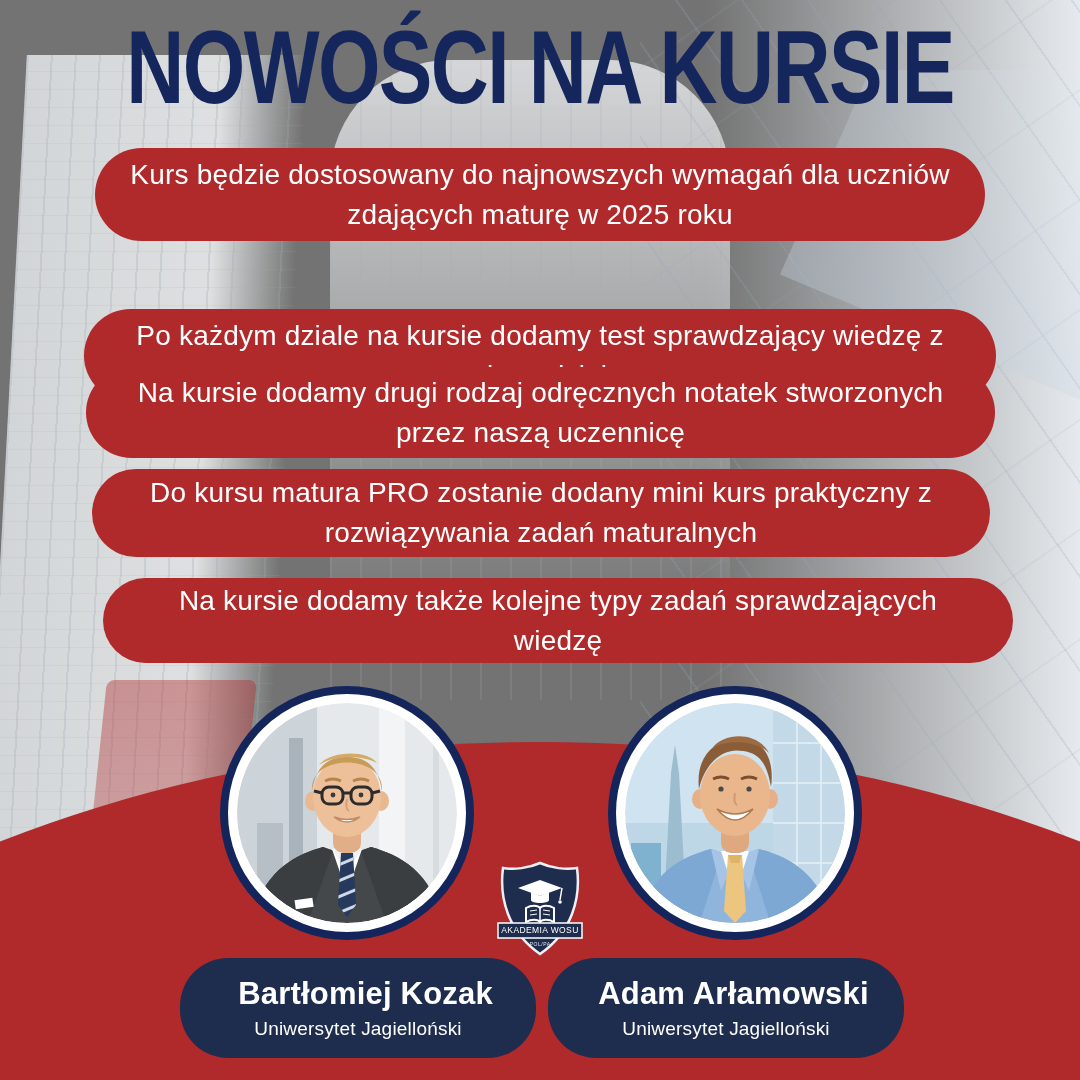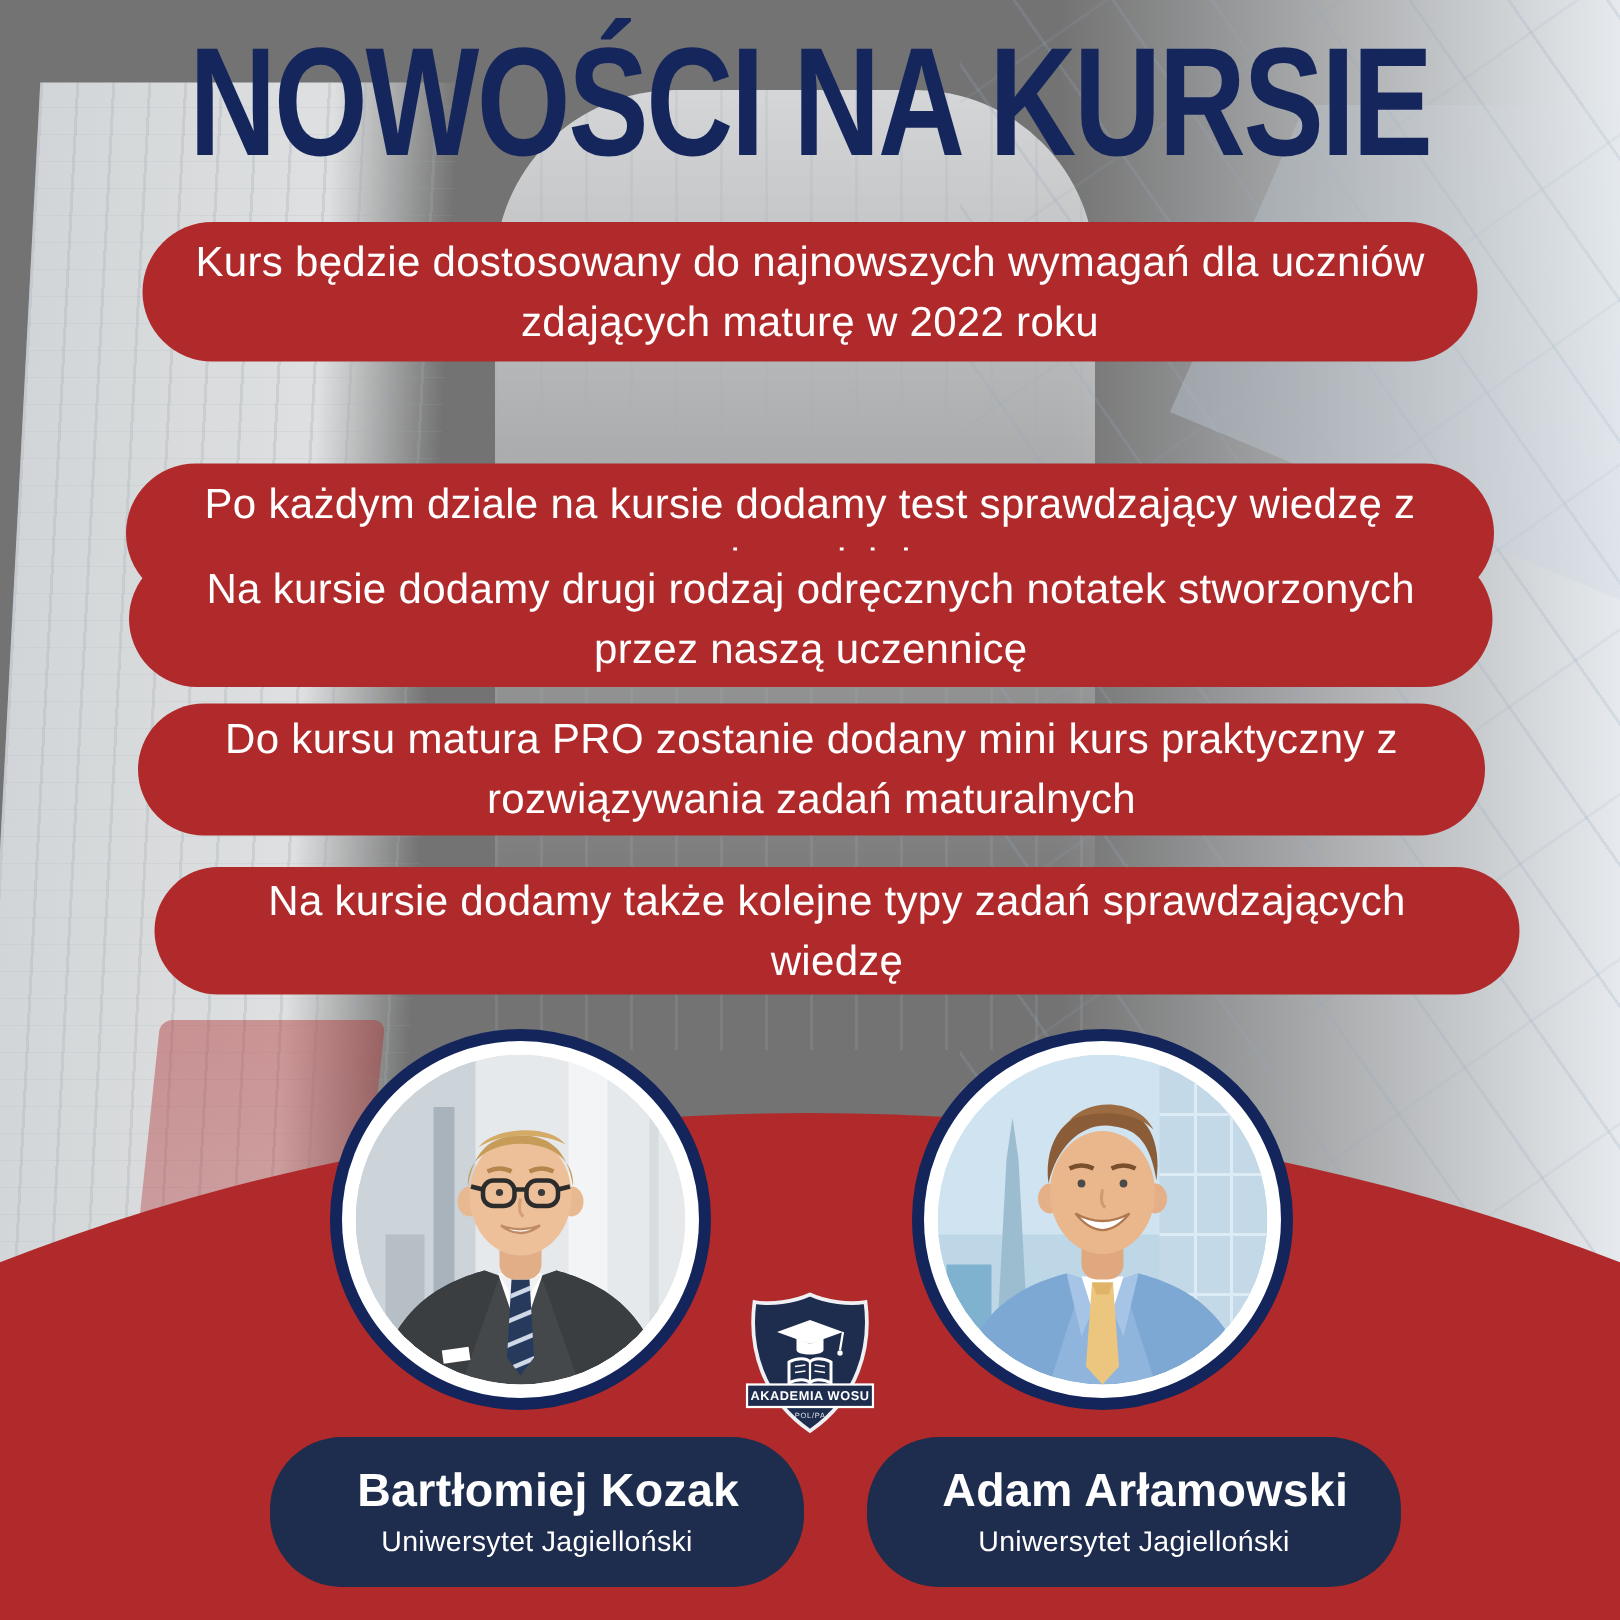--- a/index.html
+++ b/index.html
@@ -80,54 +80,54 @@
     display:flex; align-items:center; justify-content:center;
   }
   .photo.left{left:220px; top:686px;}
   .photo.right{left:608px; top:686px;}
   .photo svg{border-radius:50%; display:block;}
   
   .badge{position:absolute; left:497px; top:860px; width:86px; height:98px;}
   .badge svg{position:absolute; left:0; top:0;}
   .badge .band-label{
     position:absolute; left:0; top:65px; width:86px; text-align:center;
-    color:#ffffff; font-size:8.5px; font-weight:bold; letter-spacing:.4px;
+    color:#ffffff; font-size:8.5px; font-weight:normal; letter-spacing:.4px;
     white-space:nowrap;
   }
   .badge .sub-label{
     position:absolute; left:0; top:81px; width:86px; text-align:center;
     color:#dfe4ec; font-size:5px; letter-spacing:.5px;
   }
   
   .plate{
     position:absolute; top:958px; width:356px; height:100px;
     background:#1e2c4d; border-radius:48px;
     display:flex; flex-direction:column; align-items:center; justify-content:center;
     gap:6px; color:#ffffff; text-align:center;
   }
   .plate.left{left:180px;}
-  .plate.right{left:578px;}
+  .plate.right{left:548px;}
   .plate .name{font-size:31px; font-weight:bold; letter-spacing:.2px;margin-left:15px;}
   .plate .affiliation{font-size:19px; font-weight:normal; letter-spacing:.2px;}
 </style>
 </head>
 <body>
 
 <div class="poster">
 
   <div class="bg-layer bg-left-tower"></div>
   <div class="bg-layer bg-center-tower"></div>
   <div class="bg-layer bg-right-glass"></div>
   <div class="bg-layer bg-right-panel"></div>
   <div class="bg-layer bg-red-column"></div>
   <div class="bg-layer bg-red-blob"></div>
 
   <div class="title">NOWOŚCI NA KURSIE</div>
 
-  <div class="pill p1">Kurs będzie dostosowany do najnowszych wymagań dla uczniów zdających maturę w 2022 roku</div>
+  <div class="pill p1">Kurs będzie dostosowany do najnowszych wymagań dla uczniów zdających maturę w 2025 roku</div>
   <div class="pill p2">Po każdym dziale na kursie dodamy test sprawdzający wiedzę z całego działu</div>
   <div class="pill p4">Do kursu matura PRO zostanie dodany mini kurs praktyczny z rozwiązywania zadań maturalnych</div>
   <div class="pill p3">Na kursie dodamy drugi rodzaj odręcznych notatek stworzonych przez naszą uczennicę</div>
   <div class="pill p5">Na kursie dodamy także kolejne typy zadań sprawdzających wiedzę</div>
 
   <div class="photo left">
     <svg width="220" height="220" viewBox="0 0 220 220">
       <defs>
           <clipPath id="c1">
             <circle cx="110" cy="110" r="110"></circle>

